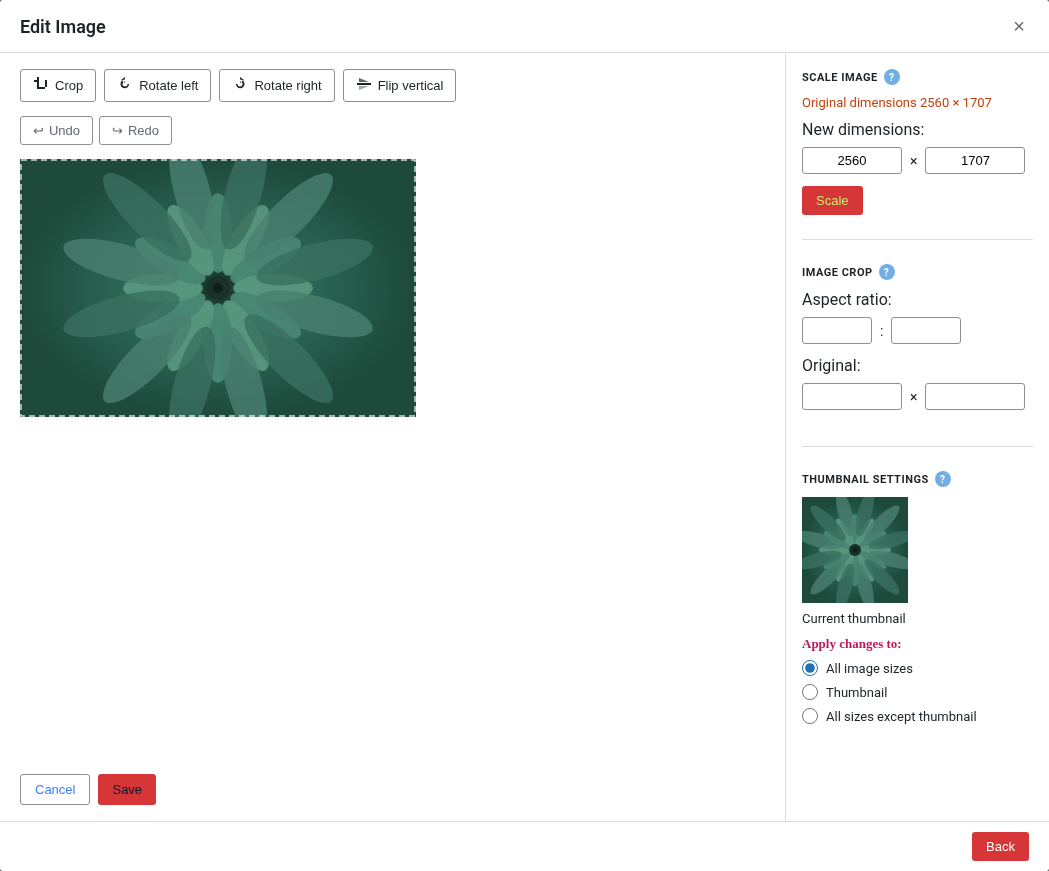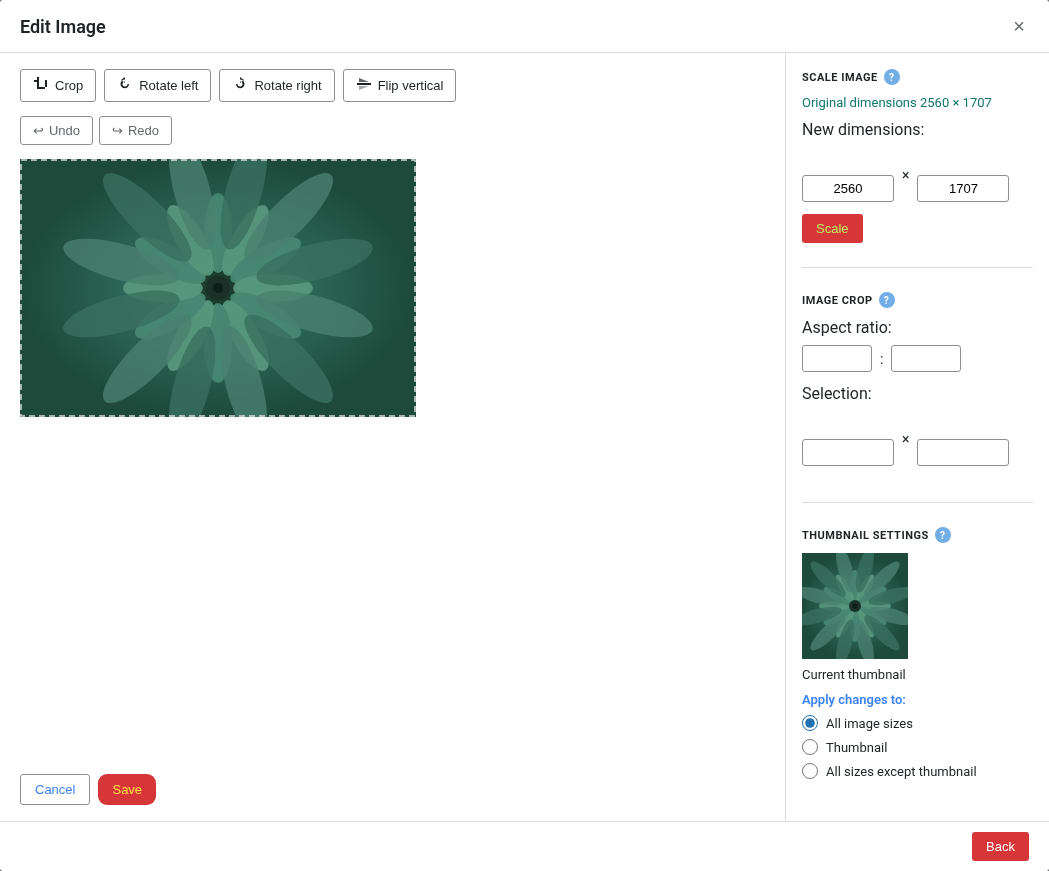--- a/index.html
+++ b/index.html
@@ -23,45 +23,45 @@
 
     .undo-redo-group { display: flex; gap: 6px; }
     .undo-redo-btn { display: flex; align-items: center; gap: 5px; padding: 6px 12px; border: 1px solid #8c8f94; background: #fff; border-radius: 3px; cursor: pointer; font-size: 13px; color: #646970; }
 
     .image-container { flex: 1; display: flex; align-items: flex-start; justify-content: flex-start; }
     .preview-image-placeholder { width: 396px; height: 258px; background: linear-gradient(135deg, #5a9a8a 0%, #4a7a6a 20%, #3d6b5e 40%, #2d5a4e 60%, #4a8a7a 80%, #6aaa9a 100%); position: relative; overflow: hidden; }
     .agave-svg { width: 100%; height: 100%; }
 
     .action-buttons { display: flex; gap: 8px; margin-top: 20px; }
     .btn-cancel { padding: 7px 14px; border: 1px solid #8c8f94; background: #fff; border-radius: 3px; cursor: pointer; font-size: 13px; color: #3b82f6; }
-    .btn-save { padding: 7px 14px; border: none; background: #d63638; border-radius: 9px; cursor: pointer; font-size: 13px; color: #fde047; font-weight: 500; }
+    .btn-save { padding: 7px 14px; border: none; background: #d63638; border-radius: 3px; cursor: pointer; font-size: 13px; color: #0f172a; font-weight: 500; }
 
     .sidebar { width: 264px; border-left: 1px solid #dcdcde; background: #fff; overflow-y: auto; padding: 16px; display: flex; flex-direction: column; gap: 20px; }
 
     .section-title { font-size: 11px; font-weight: 700; letter-spacing: 0.5px; text-transform: uppercase; color: #1d2327; display: flex; align-items: center; gap: 6px; margin-bottom: 10px; }
     .help-icon { width: 16px; height: 16px; border-radius: 50%; background: #72aee6; color: #fff; font-size: 10px; font-weight: 700; display: inline-flex; align-items: center; justify-content: center; cursor: pointer; flex-shrink: 0; }
 
     .section-divider { border: none; border-top: 1px solid #dcdcde; margin: 4px 0; }
 
-    .orig-dims { font-size: 13px; color: #0f766e; margin-bottom: 10px; }
+    .orig-dims { font-size: 13px; color: #c2410c; margin-bottom: 10px; }
     .label-text { font-size: 16px; margin-bottom: 8px; color: #1d2327; }
 
     .dims-row { display: flex; align-items: center; gap: 8px; margin-bottom: 12px; }
-    .dim-input { width: 92px; padding: 5px 8px; border: 1px solid #8c8f94; border-radius: 3px; font-size: 13px; text-align: center; margin-top: 28px; }
+    .dim-input { width: 100px; padding: 5px 8px; border: 1px solid #8c8f94; border-radius: 3px; font-size: 13px; text-align: center; }
     .dim-separator { font-size: 14px; color: #1d2327; }
 
     .btn-scale { padding: 7px 14px; border: none; background: #d63638; border-radius: 3px; cursor: pointer; font-size: 13px; color: #bef264; font-weight: 500; }
 
     .aspect-row { display: flex; align-items: center; gap: 8px; margin-bottom: 12px; }
     .aspect-input { width: 70px; padding: 5px 8px; border: 1px solid #8c8f94; border-radius: 3px; font-size: 13px; }
 
     .thumbnail-img-container { width: 106px; height: 106px; margin-bottom: 8px; overflow: hidden; }
 
     .current-thumbnail-label { font-size: 13px; color: #1d2327; margin-bottom: 10px; }
-    .apply-changes-label { font-size: 13px; font-weight: 600; color: #3b82f6; margin-bottom: 8px; }
+    .apply-changes-label { font-size: 13px; font-weight: 600; color: #be185d; margin-bottom: 8px; font-family: Liberation Serif, serif; }
 
     .radio-group { display: flex; flex-direction: column; gap: 8px; }
     .radio-item { display: flex; align-items: center; gap: 8px; font-size: 13px; cursor: pointer; }
     .radio-item input[type="radio"] { accent-color: #2271b1; width: 16px; height: 16px; cursor: pointer; }
 
     .modal-footer { border-top: 1px solid #dcdcde; padding: 10px 20px; display: flex; justify-content: flex-end; background: #fff; }
     .btn-back { padding: 7px 14px; border: none; background: #d63638; border-radius: 3px; cursor: pointer; font-size: 13px; color: #fff; font-weight: 500; }
   </style>
 </head>
 <body>
@@ -217,21 +217,21 @@
           <div class="section-title">
             <span>IMAGE CROP</span>
             <span class="help-icon">?</span>
           </div>
           <p class="label-text">Aspect ratio:</p>
           <div class="aspect-row">
             <input class="aspect-input" type="text" value="" style="">
             <span class="dim-separator">:</span>
             <input class="aspect-input" type="text" value="" style="">
           </div>
-          <p class="label-text">Selection:</p>
+          <p class="label-text">Original:</p>
           <div class="dims-row">
             <input class="dim-input" type="text" value="" style="">
             <span class="dim-separator">×</span>
             <input class="dim-input" type="text" value="" style="">
           </div>
         </div>
 
         <hr class="section-divider">
 
         <div>

